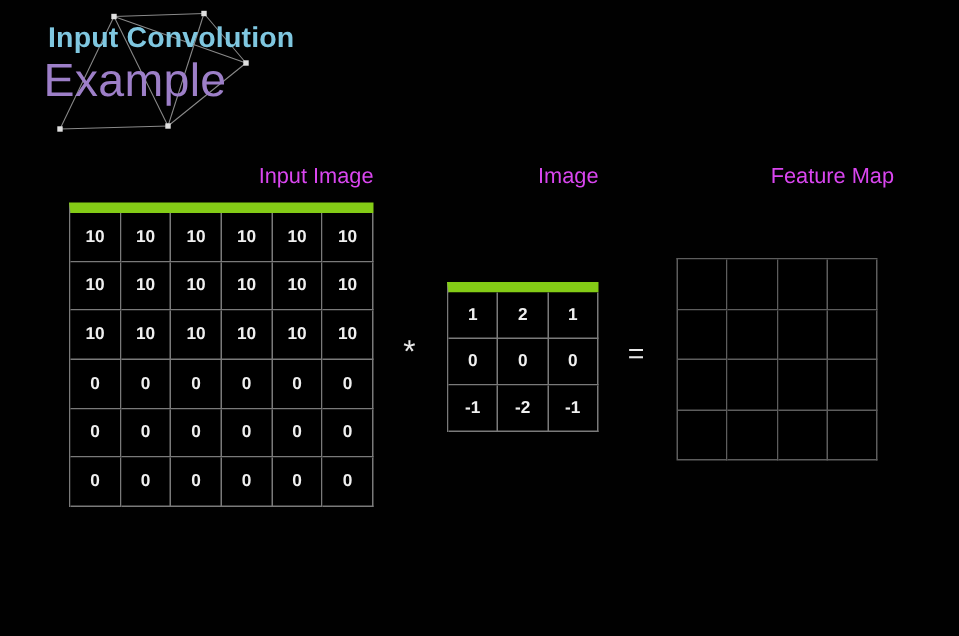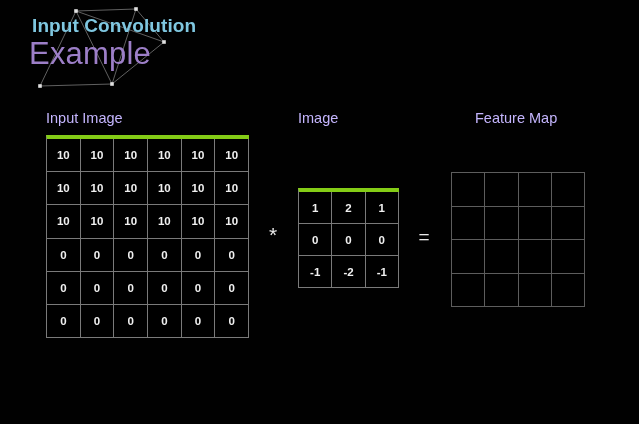--- a/index.html
+++ b/index.html
@@ -46,34 +46,34 @@
     color: #9d7fc8;
     letter-spacing: 0.2px;
     white-space: nowrap;
     text-align: center;
   }
 
   
   .section-heading {
     position: absolute;
     font-size: 14.5px;
-    color: #c4b5fd;
+    color: #d946ef;
     white-space: nowrap;
-    text-align: left;
+    text-align: right;
   }
   #heading-input   { left: 46px;  top: 110px; width: 203px; }
   #heading-kernel  { left: 298px; top: 110px; width: 101px; }
-  #heading-feature { left: 475px; top: 110px; width: 134px; }
+  #heading-feature { left: 462px; top: 110px; width: 134px; }
 
   
   .matrix {
     position: absolute;
     display: grid;
     box-sizing: border-box;
-    border-top: 4px solid #84cc16;
+    border-top: 7px solid #84cc16;
     border-left: 1px solid #7a7a7a;
   }
   .matrix .cell {
     box-sizing: border-box;
     border-right: 1px solid #7a7a7a;
     border-bottom: 1px solid #7a7a7a;
     display: flex;
     align-items: center;
     justify-content: center;
     font-size: 11.5px;

